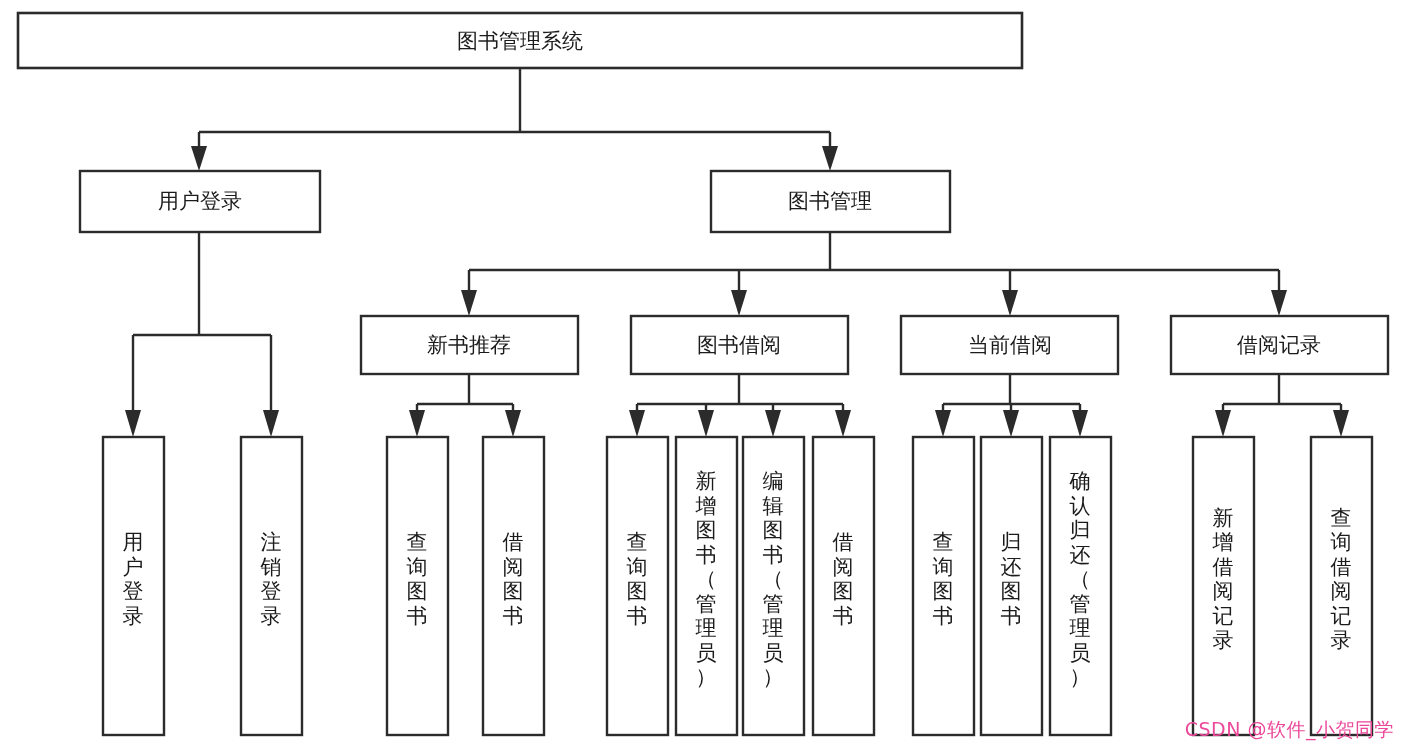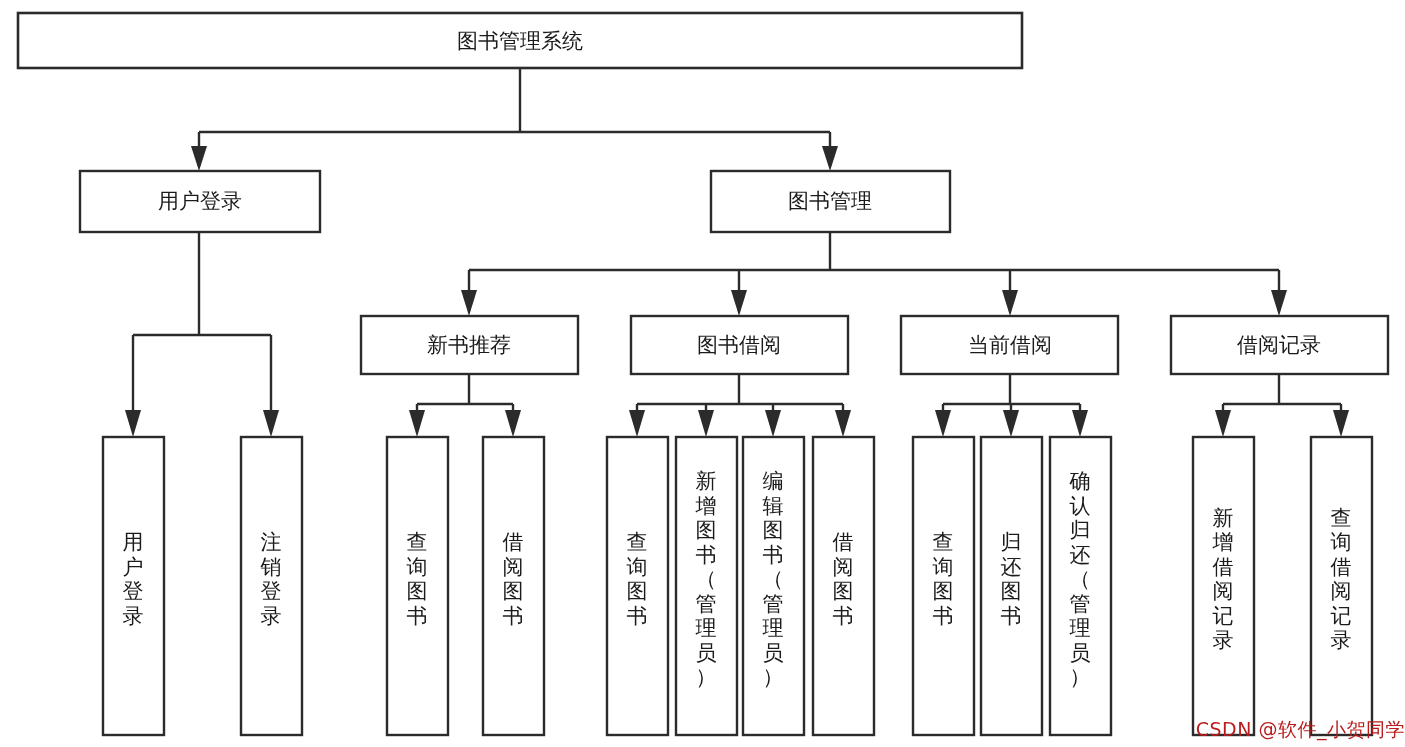--- a/index.html
+++ b/index.html
@@ -54,25 +54,25 @@
     dominant-baseline: middle;
   }
   .node-label-v {
     font-family: "DejaVu Sans", "Liberation Sans", sans-serif;
     font-size: 21px;
     fill: #1b1b1b;
     text-anchor: middle;
   }
   .watermark {
     position: absolute;
-    right: 0;
+    right: 11px;
     bottom: 4px;
     font-family: "DejaVu Sans", "Liberation Sans", sans-serif;
     font-size: 19px;
-    color: #b91c1c;
+    color: #ec4899;
     letter-spacing: 0.5px;
     white-space: nowrap;
     pointer-events: none;
   }
 </style>
 </head>
 <body>
 
 <div id="diagram-root">
 

